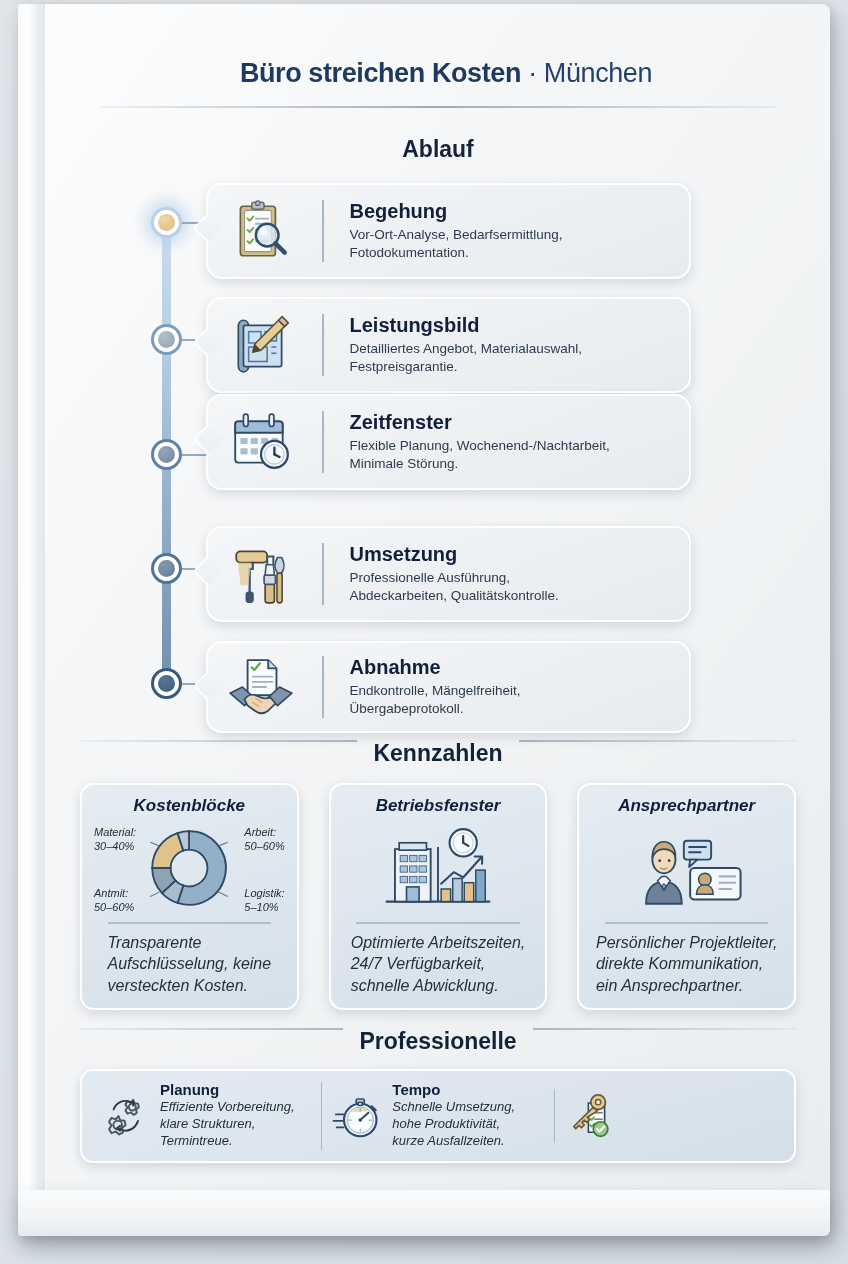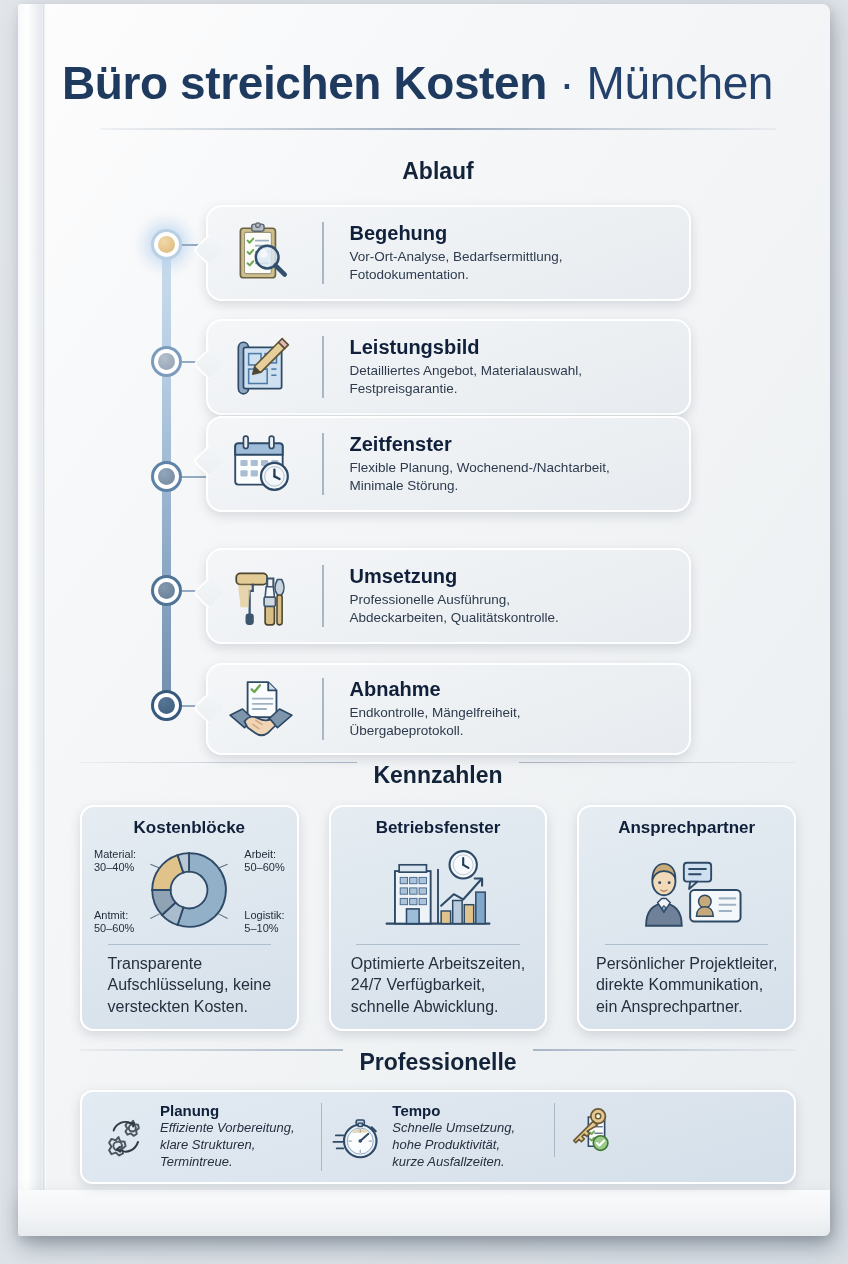--- a/index.html
+++ b/index.html
@@ -63,21 +63,22 @@
     left: 46px;
     top: 4px;
     width: 784px;
     height: 1186px;
     padding: 0;
   }
 
   
   .title {
     margin-top: 54px;
-    font-size: 46px;
+    text-align: center;
+    font-size: 27px;
     line-height: 1.12;
     color: #1f3a5f;
     letter-spacing: -.4px;
     white-space: nowrap;
     margin-left: 16px;
   }
   .title .bold { font-weight: 700; }
   .title .light { font-weight: 400; color: #23416a; }
   .title-rule {
     margin: 18px auto 0;
@@ -233,20 +234,21 @@
     line-height: 1.32;
     color: #2d3b4d;
     white-space: pre-line;
   }
 
   
   .kpi-row {
     display: flex;
     gap: 30px;
     margin: 16px 34px 0;
+    font-style: italic;
   }
   .kpi {
     flex: 1;
     background: linear-gradient(165deg,#e5ecf2 0%,#dde6ee 55%,#d6e0ea 100%);
     border: 2px solid #ffffff;
     border-radius: 14px;
     box-shadow: 0 4px 11px rgba(70,85,105,.18);
     padding: 11px 10px 12px;
     display: flex;
     flex-direction: column;
@@ -301,21 +303,21 @@
   .dlabel.br2 { right: 2px; bottom: 2px; text-align: left; }
 
   
   .summary-bar {
     margin: 14px 34px 0;
     background: linear-gradient(165deg,#e2eaf2 0%,#dbe4ed 60%,#d4dfe9 100%);
     border: 2px solid #ffffff;
     border-radius: 13px;
     box-shadow: 0 4px 11px rgba(70,85,105,.18);
     display: flex;
-    align-items: flex-start;
+    align-items: center;
     padding: 11px 8px;
   }
   .sum-item {
     flex: 1;
     display: flex;
     align-items: center;
     gap: 8px;
     padding: 0 8px;
   }
   .sum-item + .sum-item { border-left: 1.5px solid #a9b8c8; }

